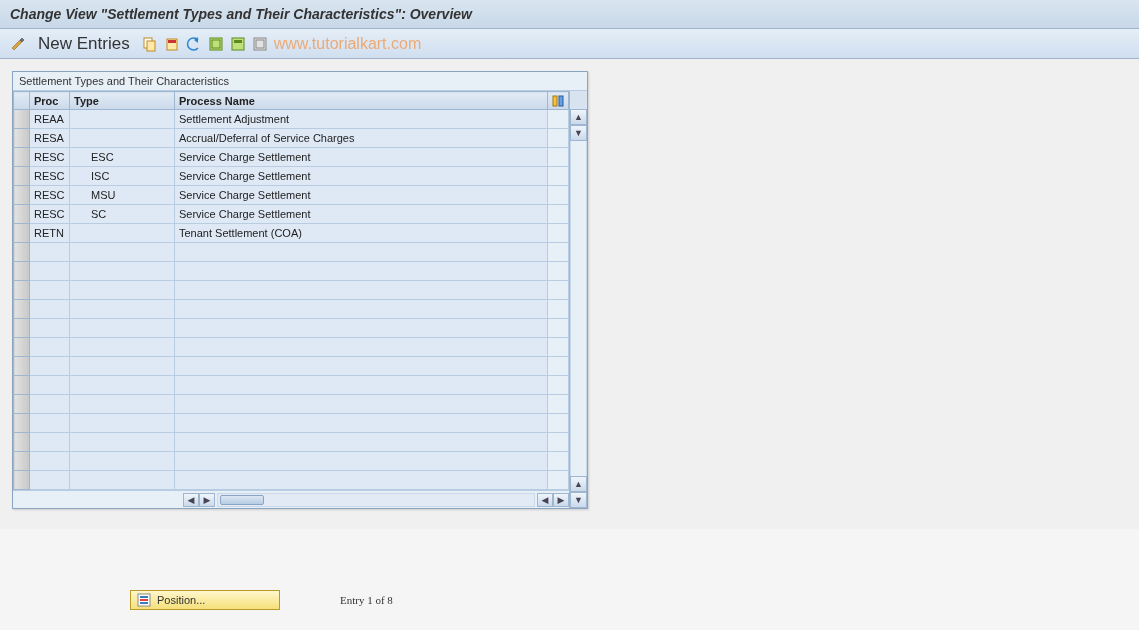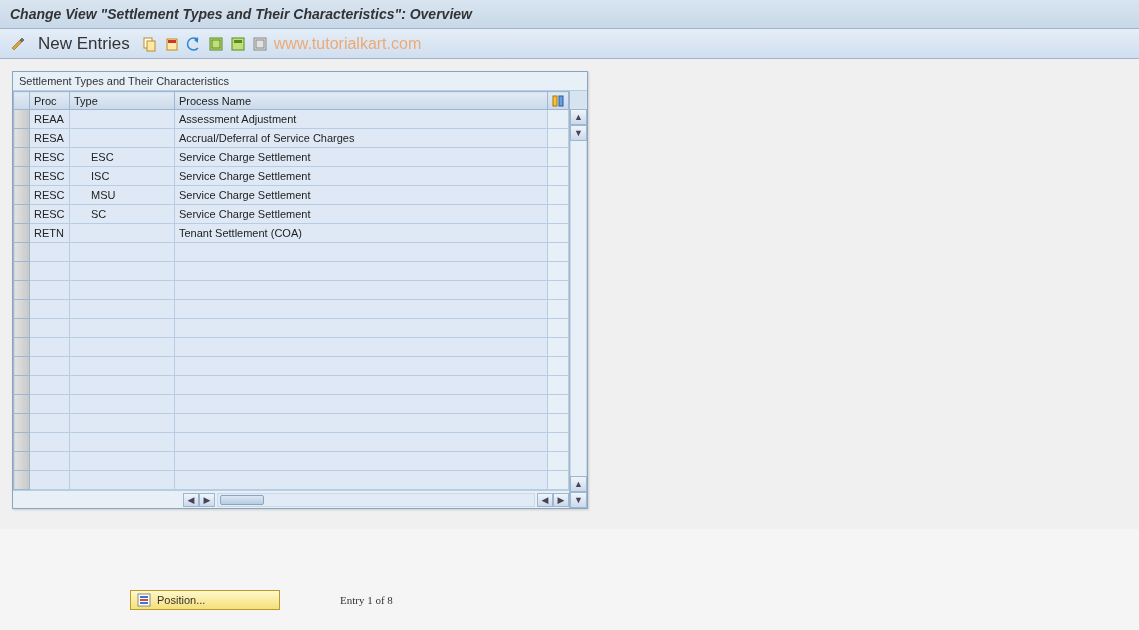--- a/index.html
+++ b/index.html
@@ -76,21 +76,21 @@
       flex: 1;
     }
     .table {
       border-collapse: collapse;
       width: 100%;
     }
     .hrow th {
       background: linear-gradient(to bottom, #e2ebf5, #cad9ea);
       border: 1px solid #9fb6d0;
       font-size: 11px;
-      font-weight: normal;
+      font-weight: bold;
       text-align: left;
       padding: 2px 4px;
       height: 18px;
       color: #222;
     }
     .row-handle {
       width: 16px;
       background: linear-gradient(to right, #e2e2e2, #c8c8c8);
       border: 1px solid #9fb6d0;
       cursor: pointer;
@@ -264,21 +264,21 @@
                     <rect x="7" y="1" width="4" height="10" fill="#6aa0e0" stroke="#2a5aa0"></rect>
                   </svg>
               </th>
             </tr>
           </thead>
           <tbody id="tbody">
               <tr>
                 <td class="row-handle"></td>
                 <td class="cell col-proc">REAA</td>
                 <td class="cell col-type"></td>
-                <td class="cell col-name">Assessment Adjustment</td>
+                <td class="cell col-name">Settlement Adjustment</td>
                 <td class="cell" style="width: 18px; background: rgb(231, 239, 247);"></td>
               </tr>
               <tr>
                 <td class="row-handle"></td>
                 <td class="cell col-proc">RESA</td>
                 <td class="cell col-type"></td>
                 <td class="cell col-name">Accrual/Deferral of Service Charges</td>
                 <td class="cell" style="width: 18px; background: rgb(231, 239, 247);"></td>
               </tr>
               <tr>

